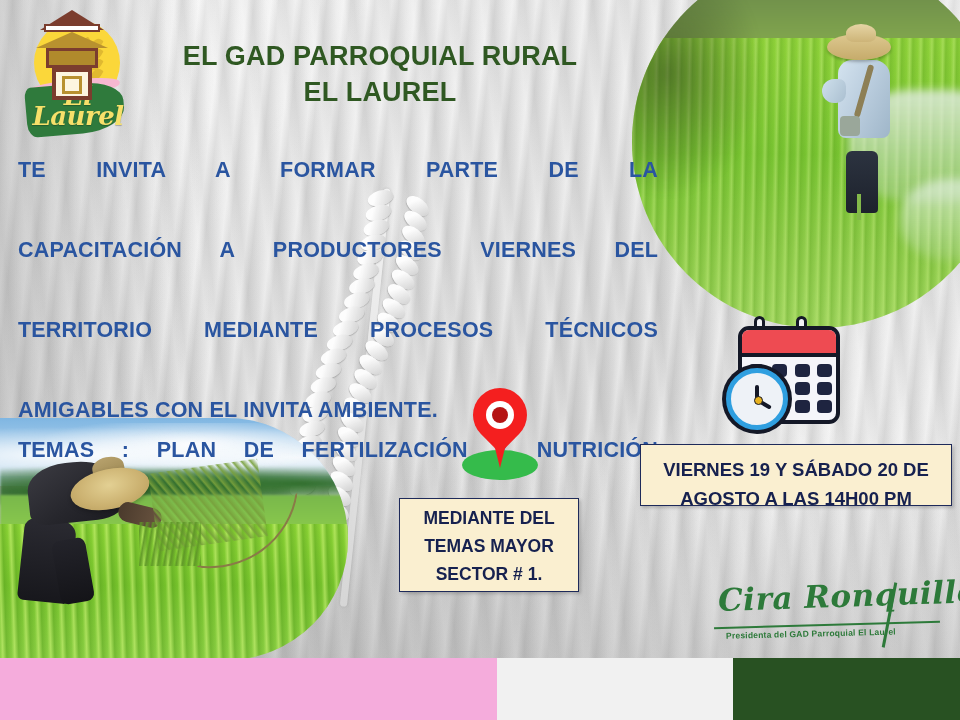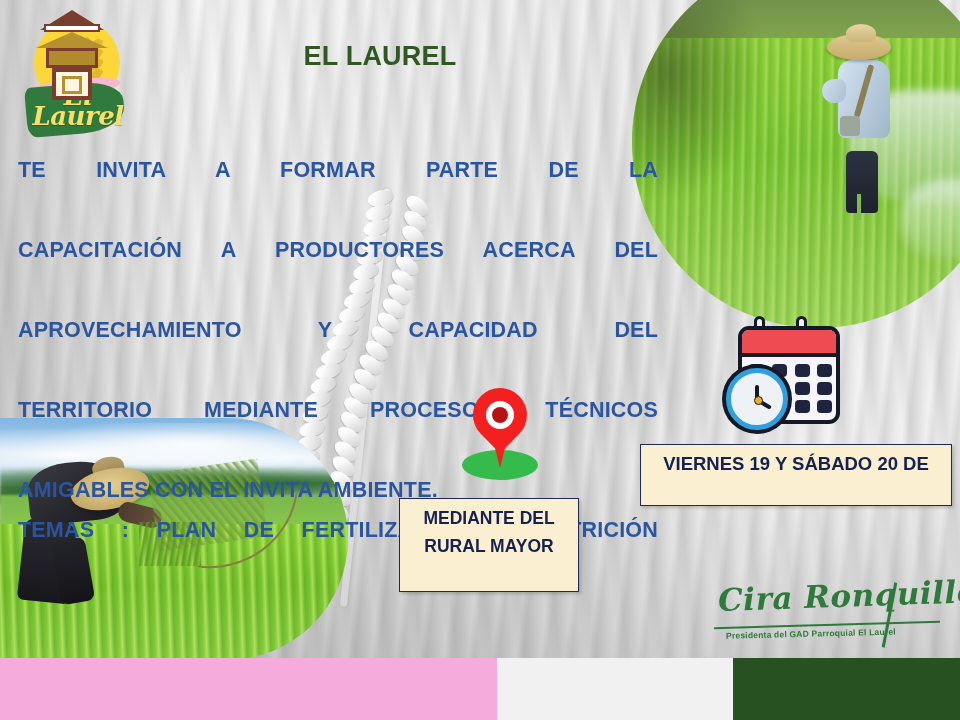--- a/index.html
+++ b/index.html
@@ -534,21 +534,21 @@
     width: 180px; height: 94px;
     font-size: 17.5px;
     line-height: 28px;
     padding-top: 5px;
   }
   #date-box {
     left: 640px; top: 444px;
     width: 312px; height: 62px;
     font-size: 18.5px;
     line-height: 29px;
-    padding-top: 4px;
+    padding-top: 10px;
   }
 
   
   .signature {
     position: absolute;
     left: 712px; top: 578px;
     width: 240px; height: 78px;
     color: #2d7a3a;
   }
   .sig-name {
@@ -712,43 +712,44 @@
       <div class="k-roof"></div>
       <div class="k-roof2"></div>
       <div class="k-roof3"></div>
       <div class="k-body"></div>
       <div class="k-base"></div>
       <div class="k-win"></div>
     </div>
   </div>
 
   <div class="title">
+    <div>EL GAD PARROQUIAL RURAL</div>
     <div>EL LAUREL</div>
   </div>
 
   <div class="body-text">
     <p>TE INVITA A FORMAR PARTE DE LA</p>
-    <p>CAPACITACIÓN A PRODUCTORES ACERCA DEL</p>
-    <p>APROVECHAMIENTO Y CAPACIDAD DEL</p>
+    <p>CAPACITACIÓN A PRODUCTORES VIERNES DEL</p>
     <p>TERRITORIO MEDIANTE PROCESOS TÉCNICOS</p>
     <p class="noj">AMIGABLES CON EL INVITA AMBIENTE.</p>
     <p>TEMAS : PLAN DE FERTILIZACIÓN Y NUTRICIÓN</p>
   </div>
 
   <div class="pin">
     <div class="pin-ellipse"></div>
     <div class="pin-tail"></div>
     <div class="pin-drop"></div>
     <div class="pin-ring"></div>
     <div class="pin-dot"></div>
   </div>
 
   <div class="infobox" id="location-box">
     <div>MEDIANTE DEL</div>
-    <div>RURAL MAYOR</div>
+    <div>TEMAS MAYOR</div>
+    <div>SECTOR # 1.</div>
   </div>
 
   <div class="cal">
     <div class="cal-ring r1"></div>
     <div class="cal-ring r2"></div>
     <div class="cal-body">
       <div class="cal-head"></div>
       <div class="cal-grid" id="cal-grid">
           <i></i>
           <i></i>
@@ -766,20 +767,21 @@
     </div>
     <div class="clock">
       <div class="hand-h"></div>
       <div class="hand-m"></div>
       <div class="pivot"></div>
     </div>
   </div>
 
   <div class="infobox" id="date-box">
     <div>VIERNES 19 Y SÁBADO 20 DE</div>
+    <div>AGOSTO A LAS 14H00 PM</div>
   </div>
 
   <div class="signature">
     <div class="sig-name">Cira Ronquillo</div>
     <div class="sig-slash"></div>
     <div class="sig-line"></div>
     <div class="sig-role">Presidenta del GAD Parroquial El Laurel</div>
   </div>
 
   <div class="bar" id="bar-pink"></div>

